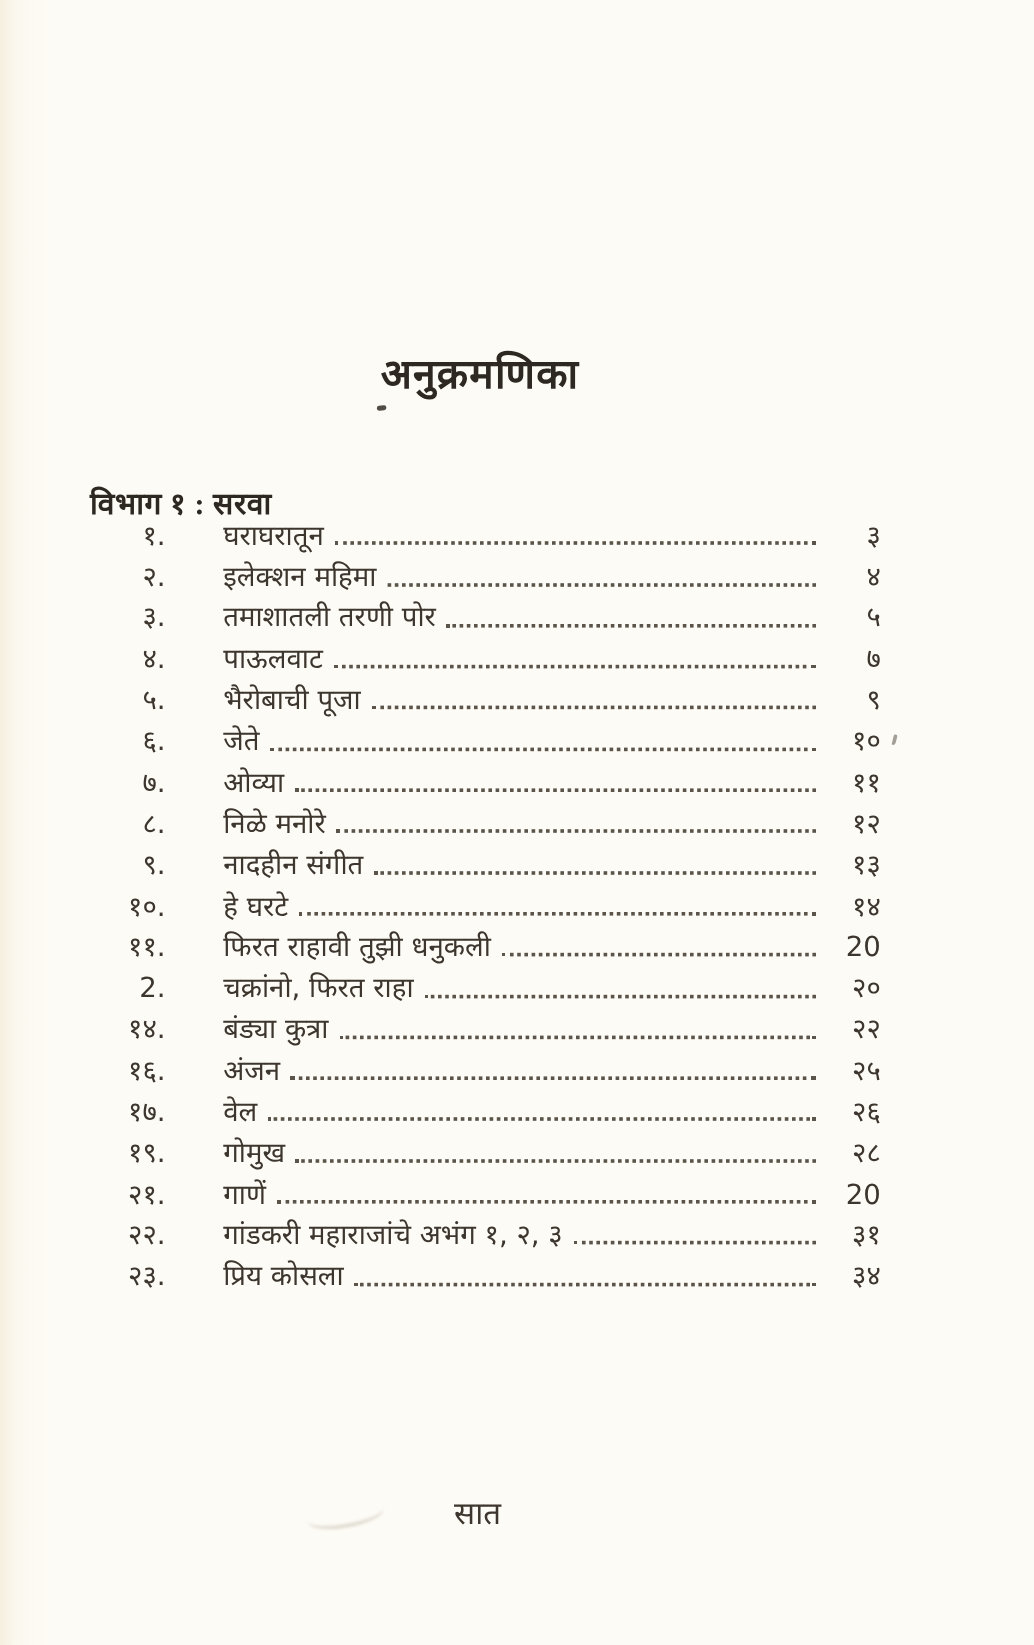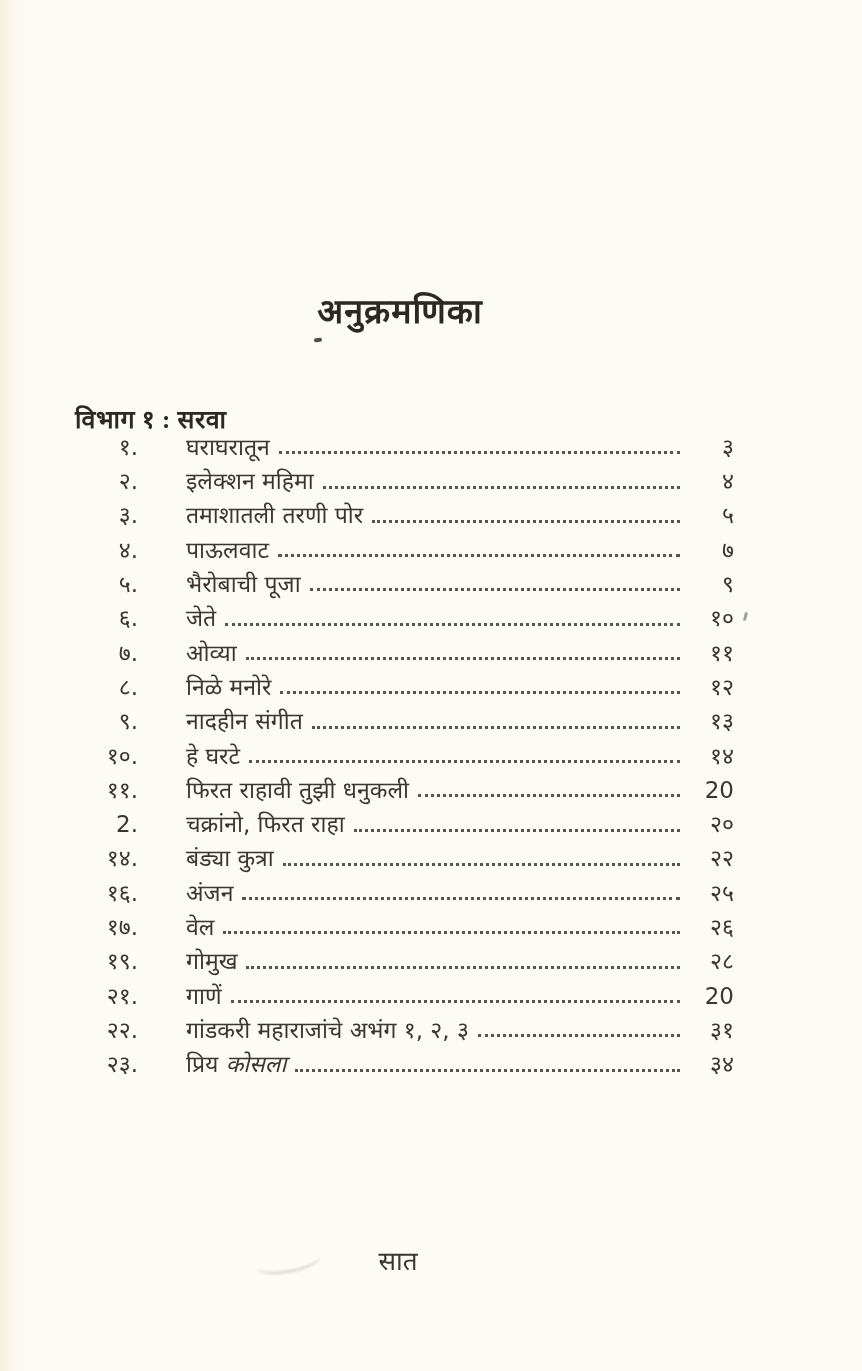--- a/index.html
+++ b/index.html
@@ -41,21 +41,21 @@
     position:absolute;top:426px;left:92px;right:128px;
     margin:0;padding:0;list-style:none;
   }
   .row{
     display:flex;align-items:flex-end;
     height:34.3px;box-sizing:border-box;
     font-size:23px;line-height:1.15;
   }
   .num{flex:0 0 46px;text-align:right;margin-right:14px;white-space:nowrap;}
   .title{flex:0 0 auto;white-space:nowrap;margin-left:34px;}
-  .title .t2{font-style:italic;text-align:center;}
+  .title .t2{text-align:center;}
   .dots{
     flex:1 1 auto;min-width:18px;
     border-bottom:3px dotted var(--dots);
     margin:0 6px 6px 9px;
   }
   .pg{flex:0 0 48px;text-align:right;white-space:nowrap;}
   .footer-folio{
     position:absolute;top:1242px;left:0;right:66px;
     text-align:center;font-size:26px;color:var(--ink);
   }

